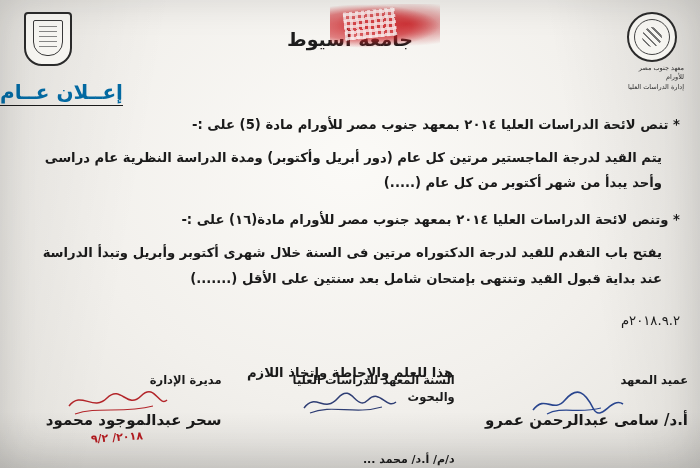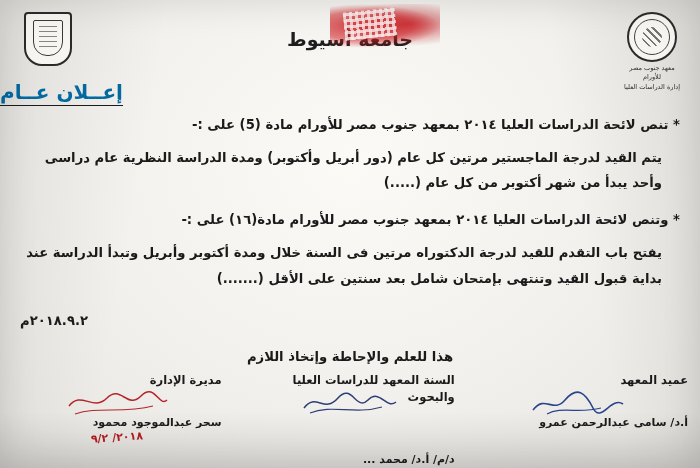--- a/index.html
+++ b/index.html
@@ -85,21 +85,20 @@
     content: "";
     position: absolute;
     inset: 13px;
     border-radius: 50%;
     background:
       repeating-linear-gradient(45deg, #4a4a4a 0 2px, transparent 2px 5px);
     opacity: .75;
   }
   .inst-lines {
     margin-top: 2px;
-    text-align: center;
     font-size: 6.5px;
     line-height: 1.45;
     color: #2d2d2d;
     font-family: "DejaVu Sans", sans-serif;
   }
   .uni-title {
     position: absolute;
     top: 28px;
     left: 0; right: 0;
     text-align: center;
@@ -164,23 +163,23 @@
     font-weight: bold;
   }
   .p.ind {
     padding-right: 18px;
   }
   .p.center-ind {
     padding-right: 10px;
   }
   .small-gap { height: 4px; }
   .date-line {
-    text-align: left;
-    font-weight: bold;
-    margin: 6px 0 10px 0;
+    text-align: right;
+    font-weight: normal;
+    margin: 6px 0 26px 0;
     letter-spacing: 1px;
   }
   .notice-line {
     text-align: center;
     font-weight: bold;
     margin: 2px 0 0 0;
   }
   
   .sig-row {
     position: absolute;
@@ -195,21 +194,21 @@
     width: 31%;
     text-align: right;
     color: #1a1a1a;
     font-size: 11.5px;
     font-weight: bold;
     line-height: 1.5;
     position: relative;
   }
   .sig .role { margin-bottom: 2px; }
   .sig .role2 { margin-bottom: 1px; font-size: 11px; margin-top: 45px; }
-  .sig .name { margin-top: 26px; font-size: 11px; }
+  .sig .name { margin-top: 20px; font-size: 15px; }
   .scribble {
     position: absolute;
     left: 50%;
     transform: translateX(-50%);
     top: 16px;
     width: 112px;
     height: 30px;
     opacity: .95;
   }
   .ink-blue { color: #1f3d8a; }
@@ -259,21 +258,21 @@
 
   <div class="doc-title">
     <span class="u">إعــلان عــام</span>
   </div>
 
   <div class="body-text">
     <p class="p">* تنص لائحة الدراسات العليا ٢٠١٤ بمعهد جنوب مصر للأورام مادة (5) على :-</p>
     <p class="p ind">يتم القيد لدرجة الماجستير مرتين كل عام (دور أبريل وأكتوبر) ومدة الدراسة النظرية عام دراسى وأحد يبدأ من شهر أكتوبر من كل عام (.....)</p>
     <div class="small-gap"></div>
     <p class="p">* وتنص لائحة الدراسات العليا ٢٠١٤ بمعهد جنوب مصر للأورام مادة(١٦) على :-</p>
-    <p class="p ind">يفتح باب التقدم للقيد لدرجة الدكتوراه مرتين فى السنة خلال ومدة أكتوبر وأبريل وتبدأ الدراسة عند بداية قبول القيد وتنتهى بإمتحان شامل بعد سنتين على الأقل (.......)</p>
+    <p class="p ind">يفتح باب التقدم للقيد لدرجة الدكتوراه مرتين فى السنة خلال شهرى أكتوبر وأبريل وتبدأ الدراسة عند بداية قبول القيد وتنتهى بإمتحان شامل بعد سنتين على الأقل (.......)</p>
     <div class="small-gap"></div>
     <p class="date-line">٢٠١٨.٩.٢م</p>
     <p class="notice-line">هذا للعلم والإحاطة وإتخاذ اللازم</p>
   </div>
 
   <div class="sig-row">
 
     <div class="sig">
       <div class="role">عميد المعهد</div>
       <svg class="scribble ink-blue" viewBox="0 0 112 30">

